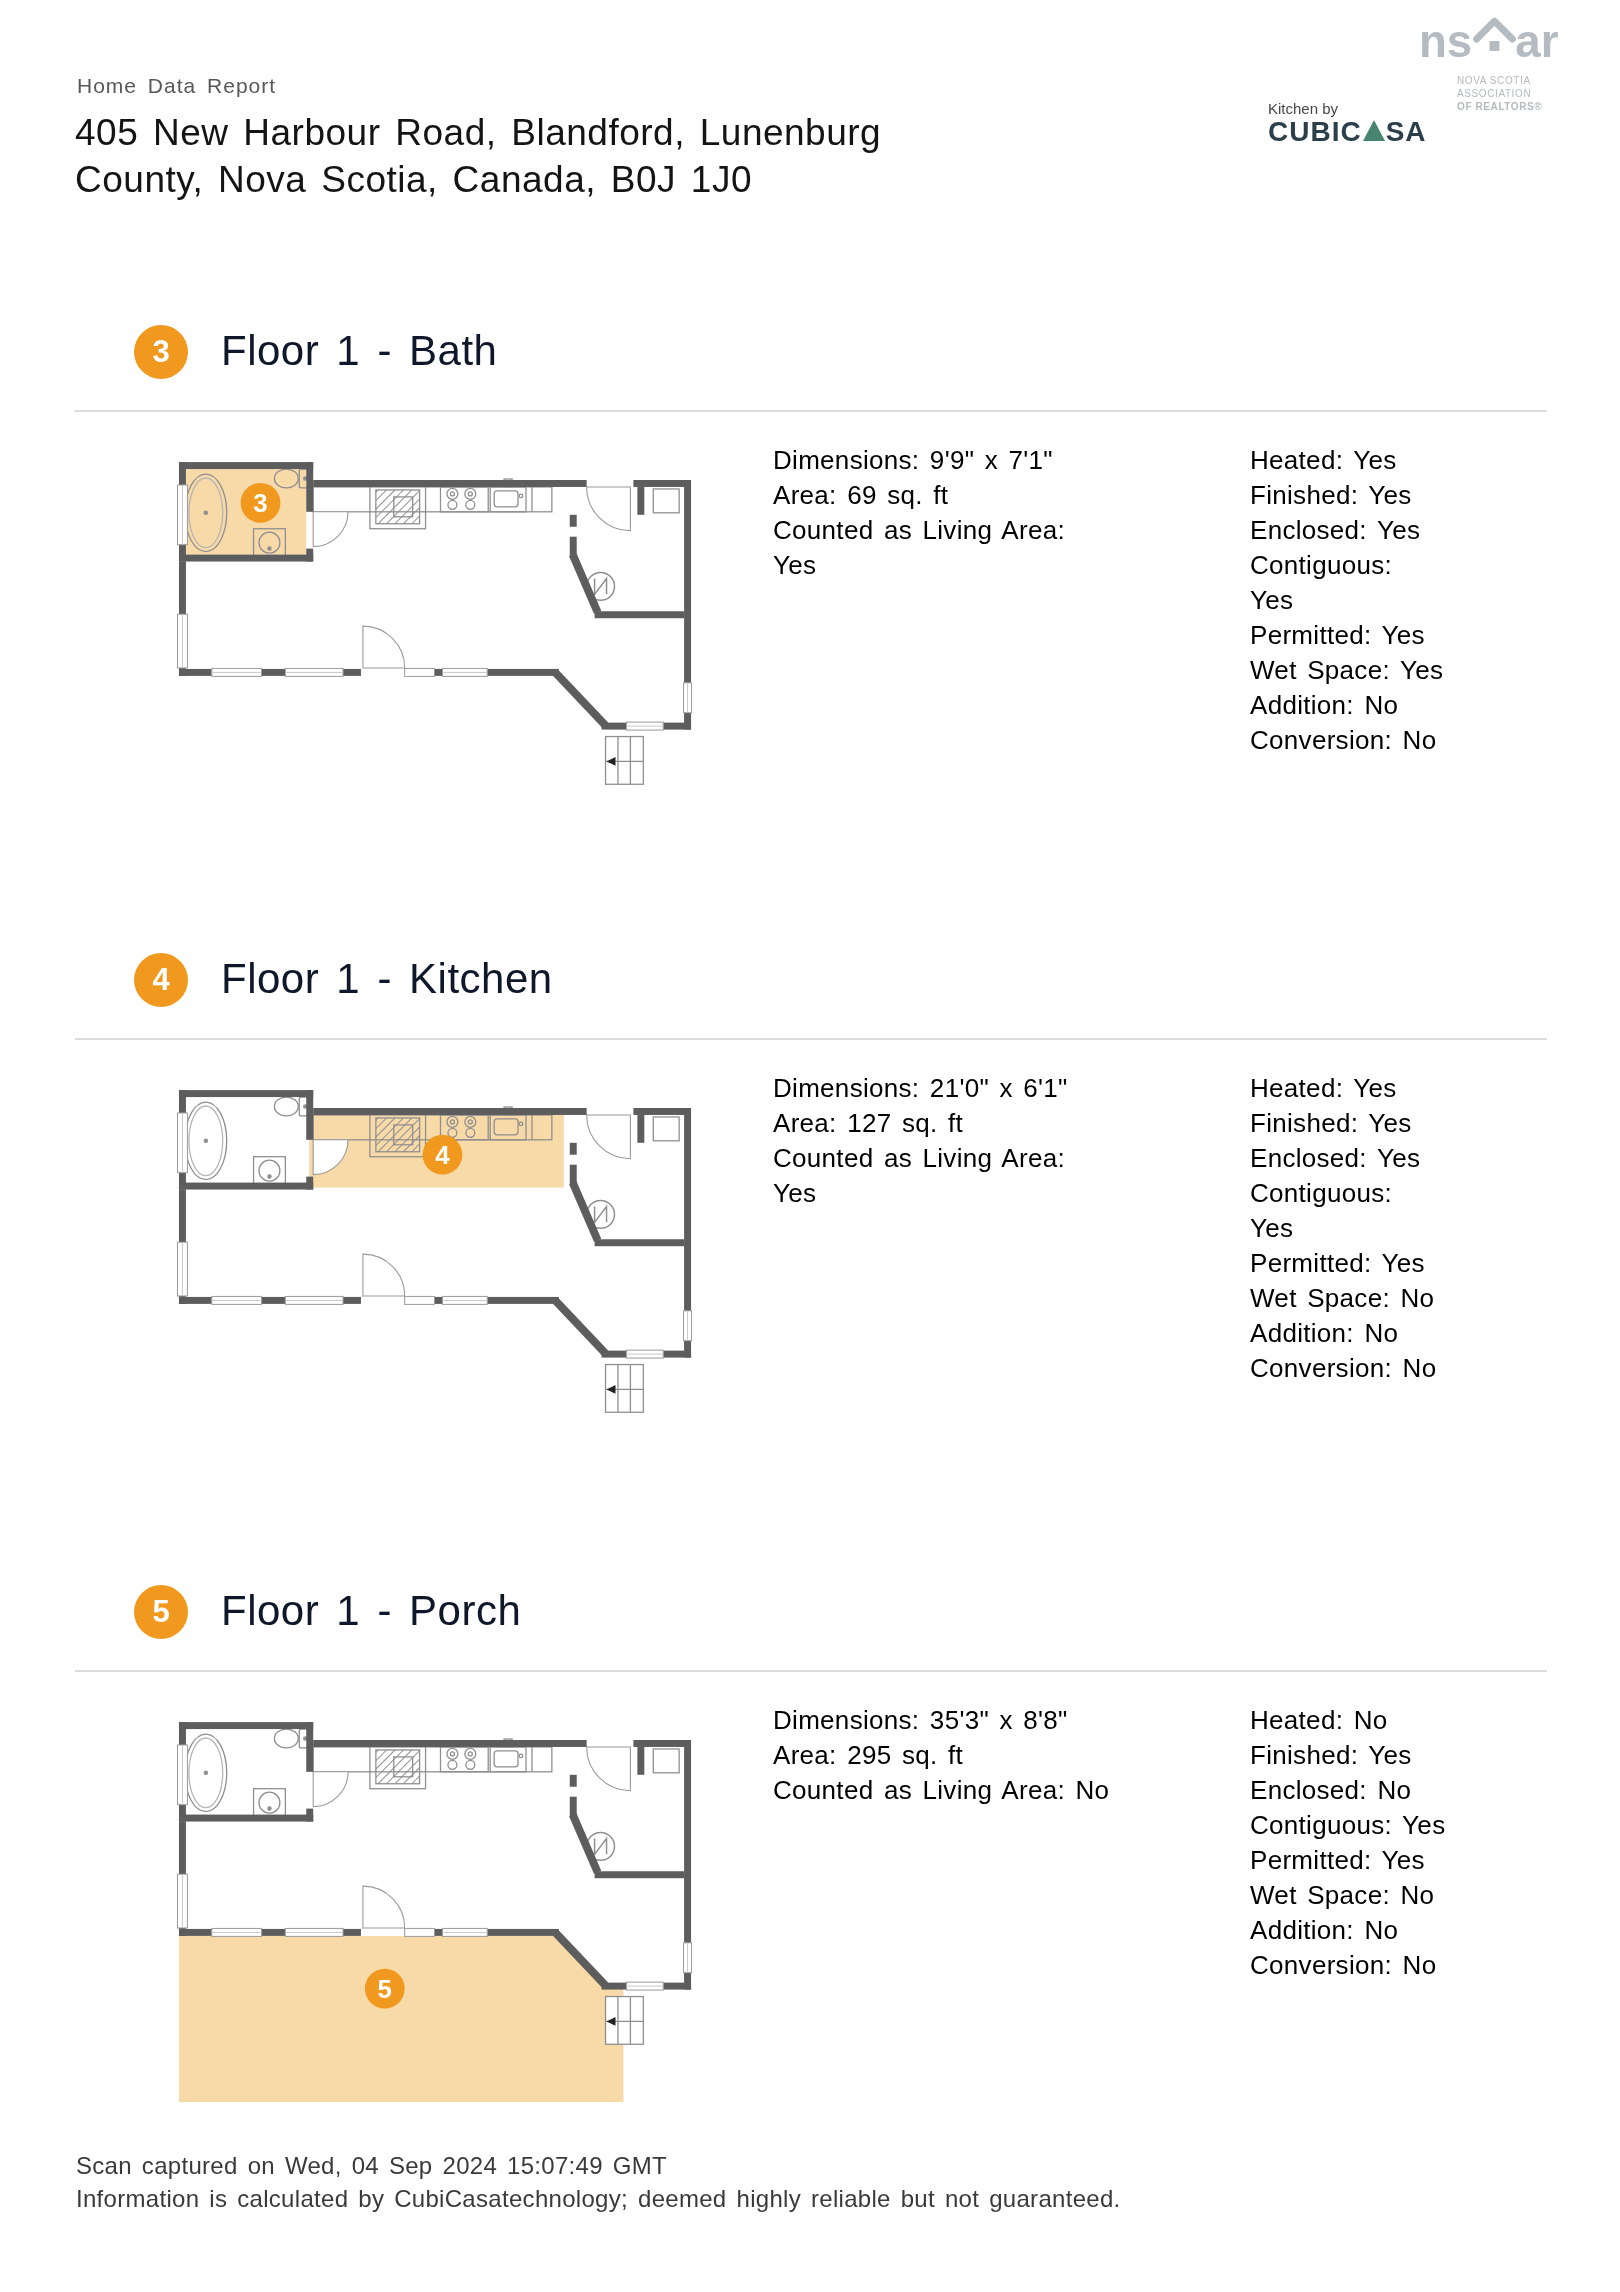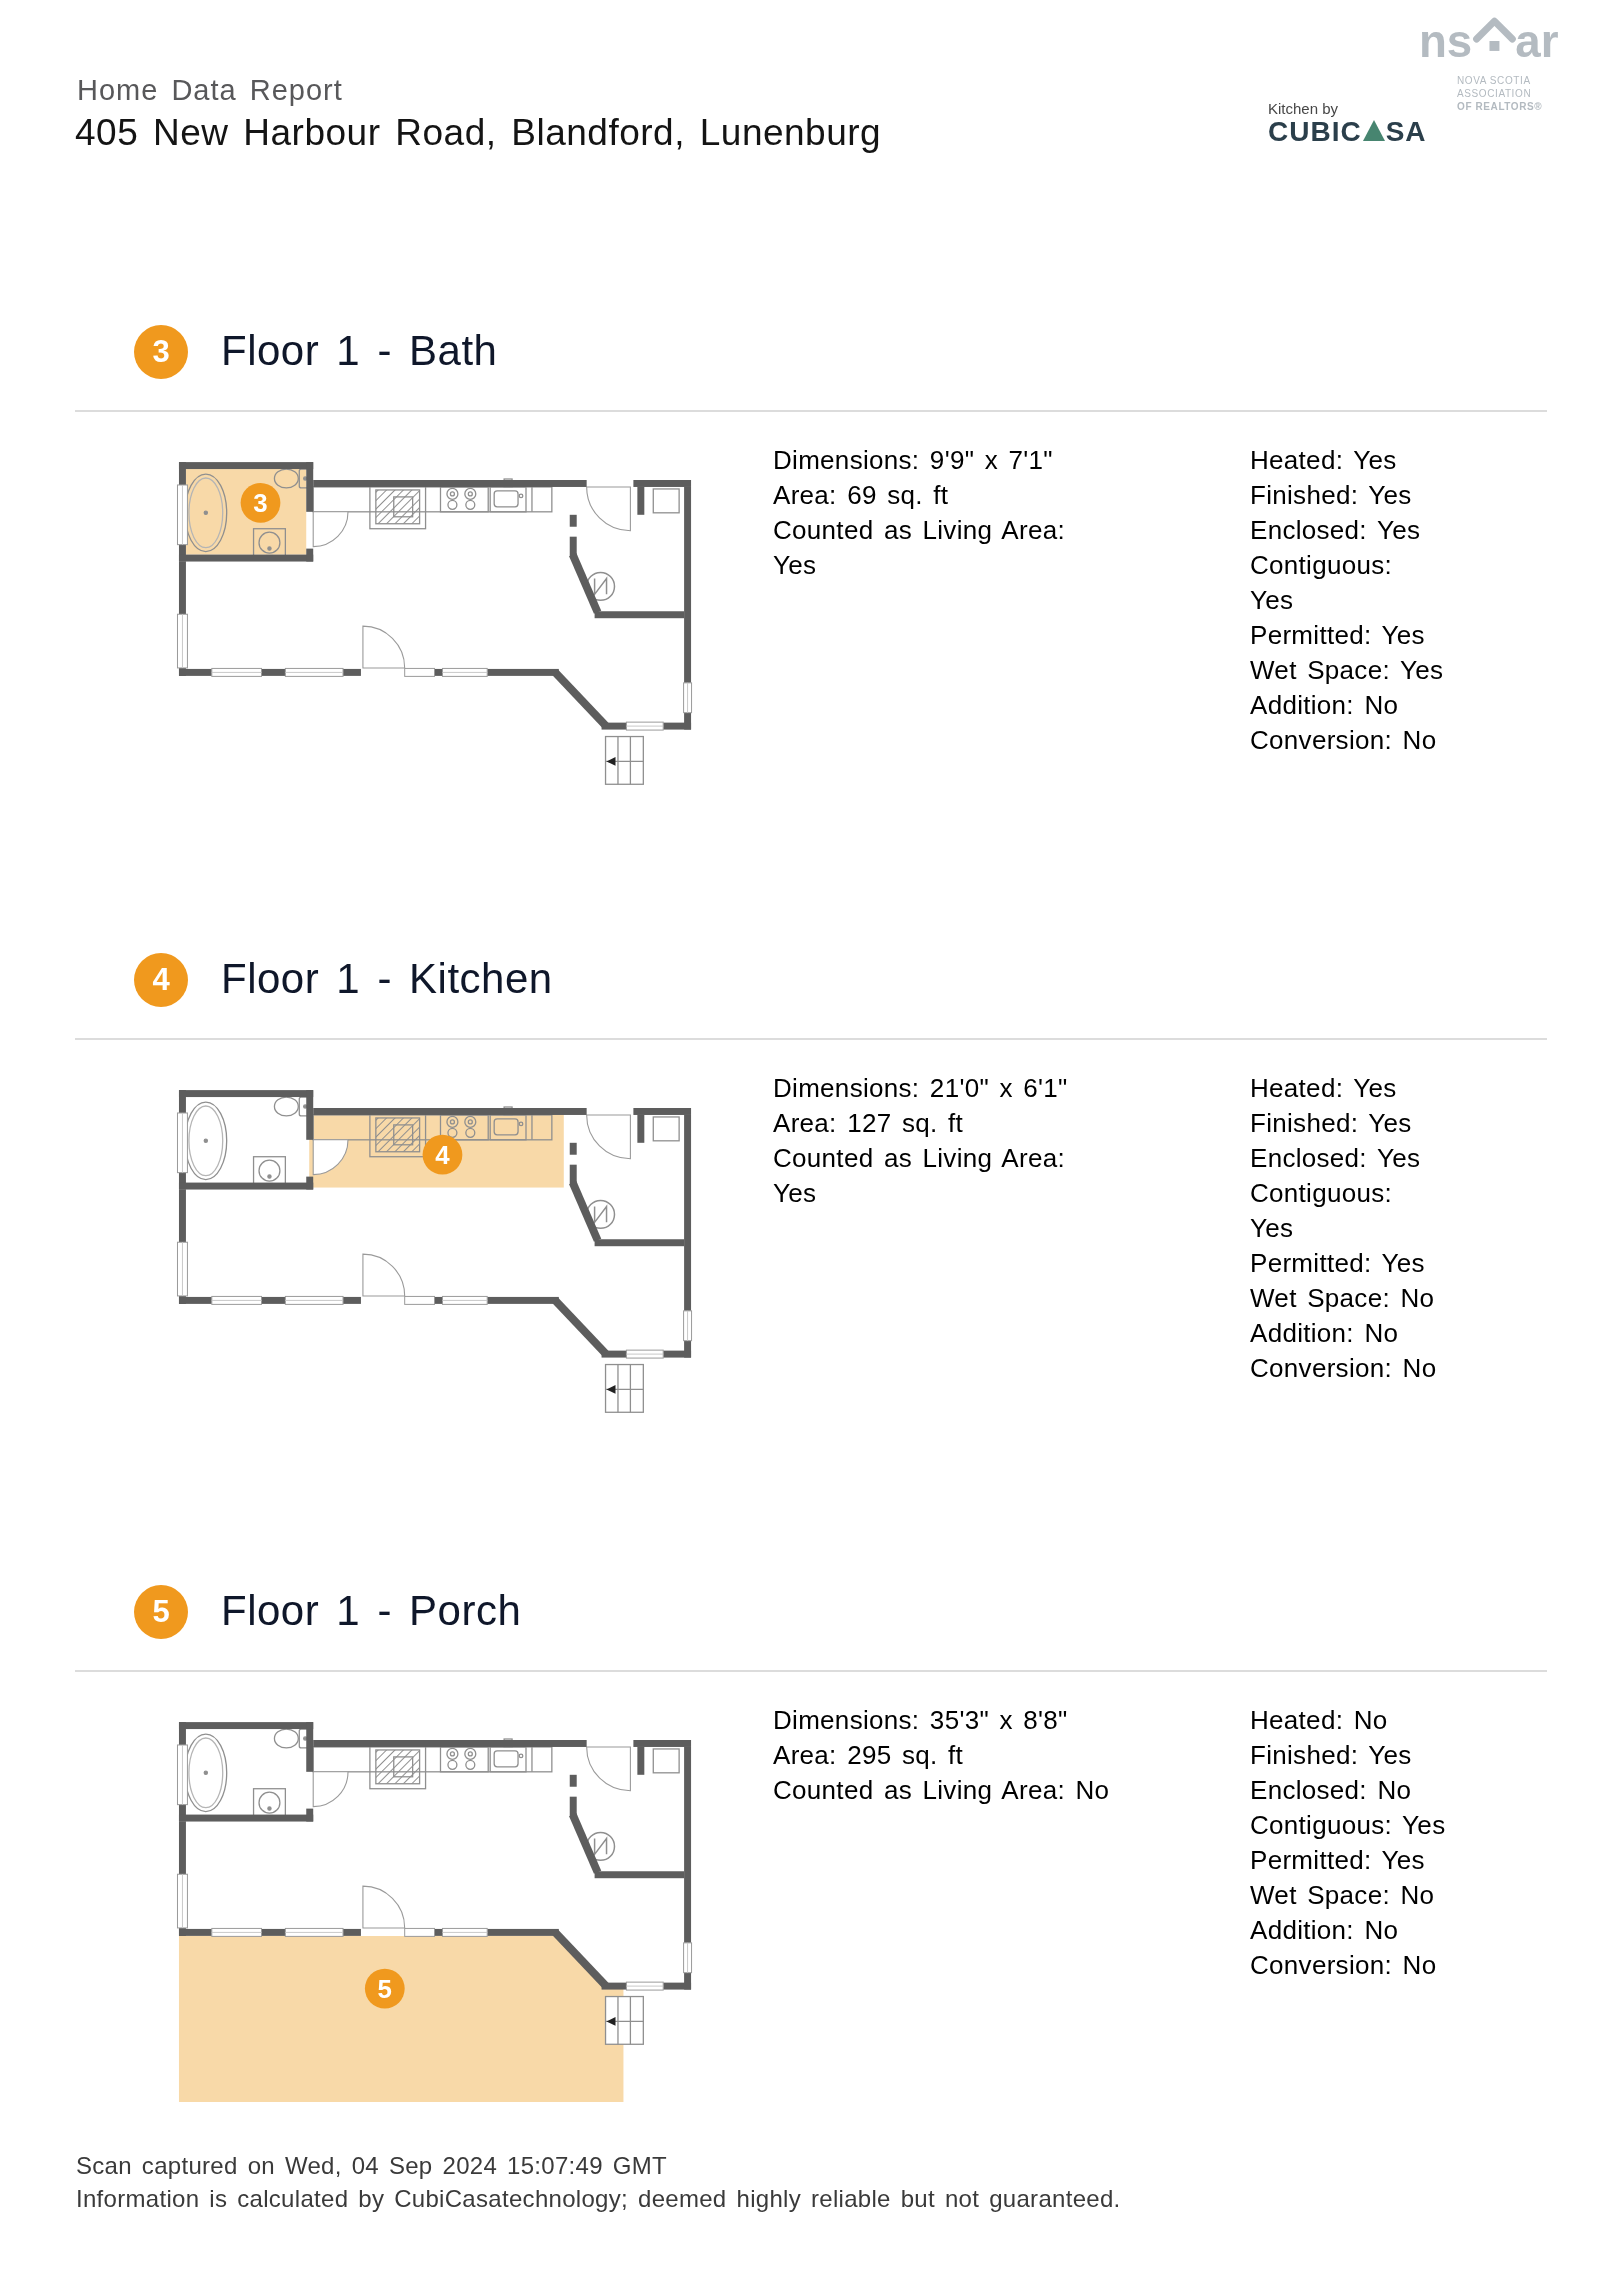--- a/index.html
+++ b/index.html
@@ -1,18 +1,18 @@
 <!DOCTYPE html>
 <html><head>
 <meta charset="utf-8">
 <style>
   html,body{margin:0;padding:0;background:#ffffff;}
   .page{position:relative;width:1621px;height:2292px;background:#fff;
         font-family:"Liberation Sans", sans-serif;overflow:hidden;}
-  .title{position:absolute;left:77px;top:74px;font-size:29px;color:#58585a;
+  .title{position:absolute;left:77px;top:74px;font-size:21px;color:#58585a;
          letter-spacing:1px;word-spacing:4px;}
   .address{position:absolute;left:75px;top:109px;font-size:37px;line-height:47px;
            color:#141414;letter-spacing:0.5px;word-spacing:4px;}
   
   .nsar{position:absolute;left:1413px;top:14px;width:164px;text-align:left;}
   .nsar-sub{margin-top:4px;font-size:10px;line-height:13px;color:#b3bac0;
             letter-spacing:0.6px;margin-left:44px;}
   .nsar-sub .bold{font-weight:bold;}
   .powered{position:absolute;left:1268px;top:100px;font-size:15px;color:#474747;}
   .cubicasa{position:absolute;left:1268px;top:116px;font-size:28px;font-weight:bold;
@@ -37,20 +37,21 @@
           color:#3a3a3a;letter-spacing:0.3px;word-spacing:3px;margin-top:16px;}
 </style>
 </head>
 <body>
 
 <div class="page">
 
   <div class="title">Home Data Report</div>
   <div class="address">
     <div>405 New Harbour Road, Blandford, Lunenburg</div>
+    <div>County, Nova Scotia, Canada, B0J 1J0</div>
   </div>
 
   <div class="nsar">
     <svg width="149" height="52" viewBox="0 0 150 52">
       <text x="6" y="43" font-family="Liberation Sans, sans-serif" font-size="46" font-weight="bold" fill="#b4bbc1">ns</text>
       <path d="M64,25 L82,7 L100,25" fill="none" stroke="#b4bbc1" stroke-width="7" stroke-linejoin="round" stroke-linecap="round"></path>
       <rect x="77" y="27" width="10" height="10" fill="#b4bbc1"></rect>
       <text x="103" y="43" font-family="Liberation Sans, sans-serif" font-size="46" font-weight="bold" fill="#b4bbc1">ar</text>
     </svg>
     <div class="nsar-sub">

